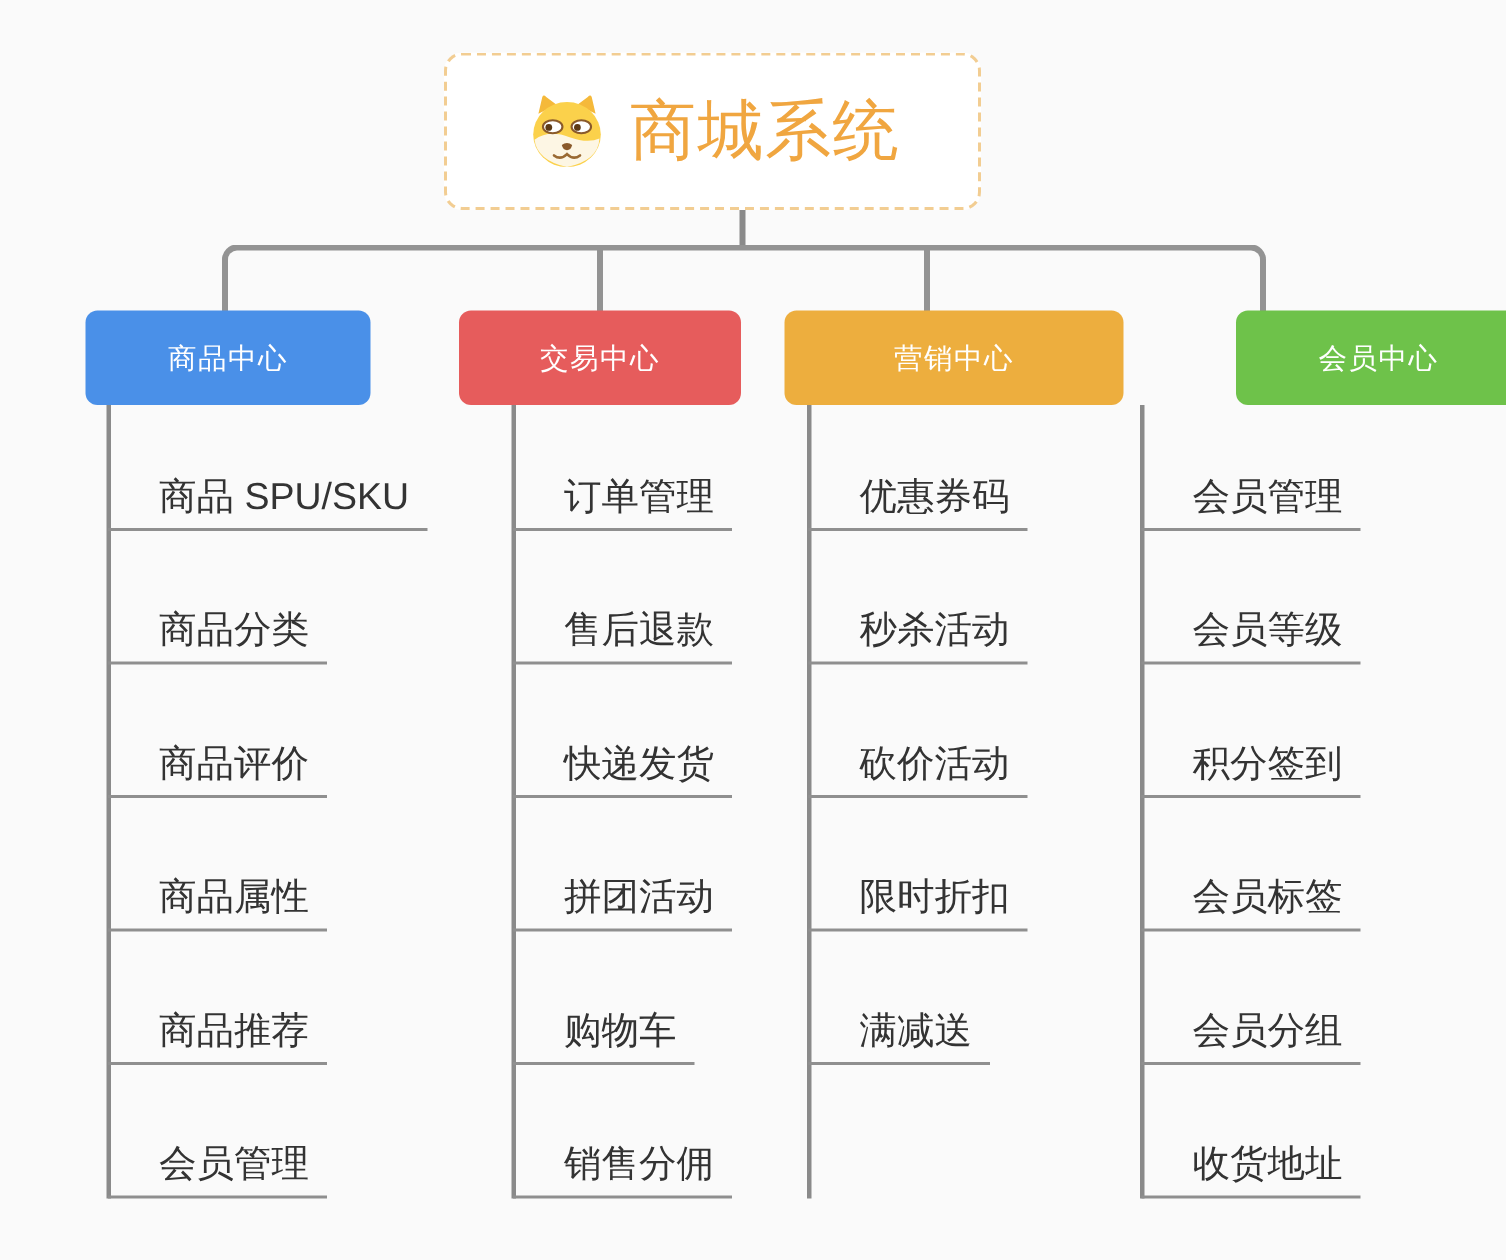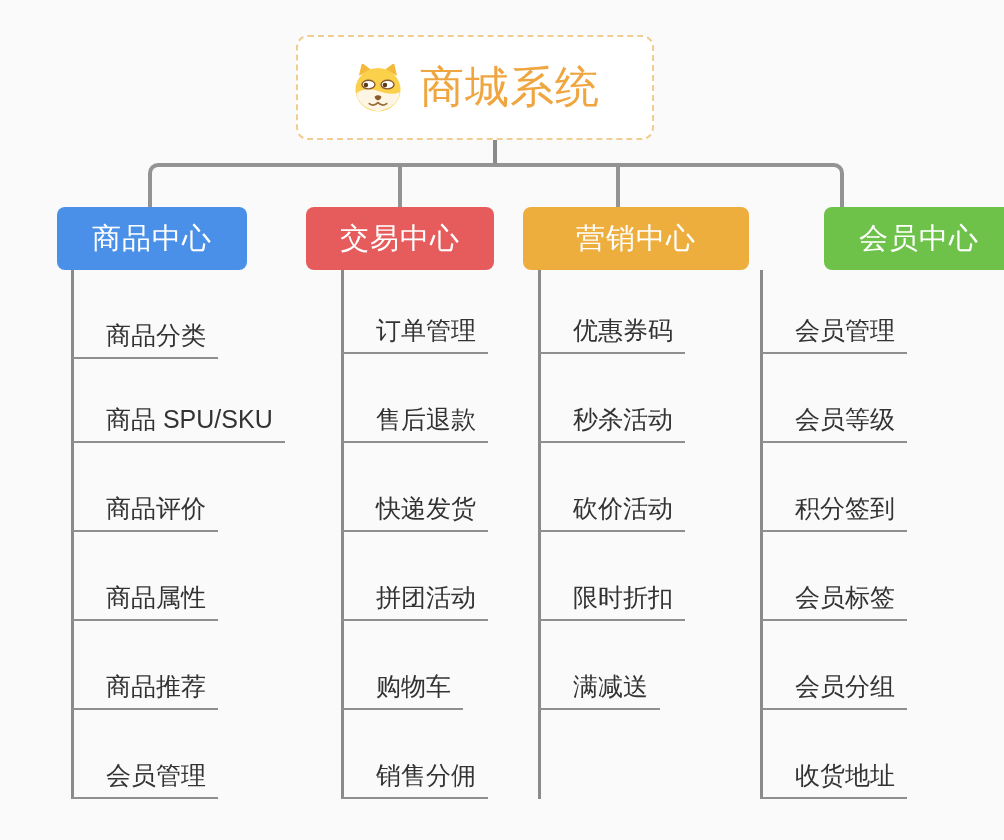--- a/index.html
+++ b/index.html
@@ -59,21 +59,21 @@
   .drop-2 { left: 398px; top: 165px; width: 4px; height: 45px; background: #939393; }
   .drop-3 { left: 616px; top: 165px; width: 4px; height: 45px; background: #939393; }
 
   
   .branch-header {
     position: absolute;
     top: 207px;
     height: 63px;
     border-radius: 8px;
     color: #ffffff;
-    font-size: 29px;
+    font-size: 19px;
     font-weight: 500;
     display: flex;
     align-items: center;
     justify-content: center;
     letter-spacing: 1px;
     white-space: nowrap;
     cursor: pointer;
   }
   .bh-1 { left: 57px;  width: 190px; }
   .bh-2 { left: 306px; width: 188px; }
@@ -139,22 +139,22 @@
     <span class="root-title" style="color: rgb(240, 166, 64);">商城系统</span>
   </div>
 
   <div class="branch-header bh-1" style="background-color: rgb(74, 144, 232);">商品中心</div>
   <div class="branch-header bh-2" style="background-color: rgb(230, 92, 92);">交易中心</div>
   <div class="branch-header bh-3" style="background-color: rgb(237, 174, 62);">营销中心</div>
   <div class="branch-header bh-4" style="background-color: rgb(110, 194, 74);">会员中心</div>
 
   <div class="branch-column col-1">
     <div class="column-trunk" style="background-color: rgb(138, 138, 138);"></div>
+    <div class="child-node first">商品 SPU/SKU</div>
     <div class="child-node">商品分类</div>
-    <div class="child-node first">商品 SPU/SKU</div>
     <div class="child-node">商品评价</div>
     <div class="child-node">商品属性</div>
     <div class="child-node">商品推荐</div>
     <div class="child-node">会员管理</div>
   </div>
 
   <div class="branch-column col-2">
     <div class="column-trunk" style="background-color: rgb(138, 138, 138);"></div>
     <div class="child-node first">订单管理</div>
     <div class="child-node">售后退款</div>

